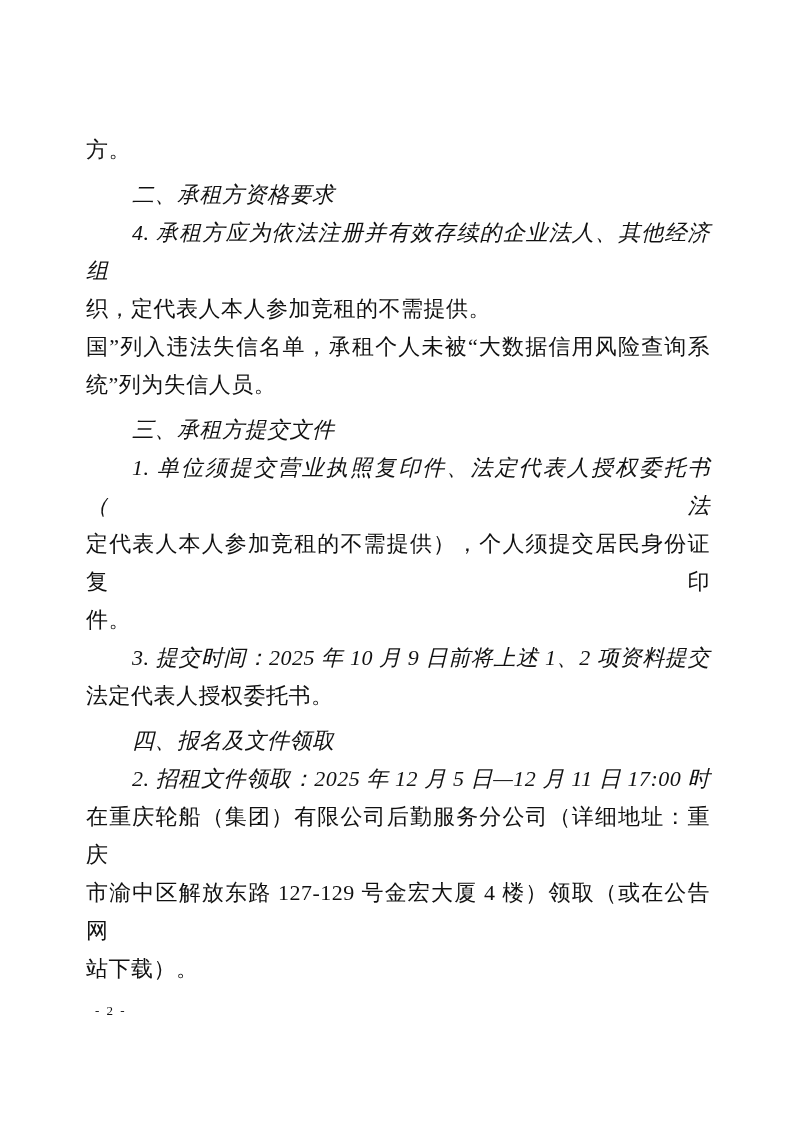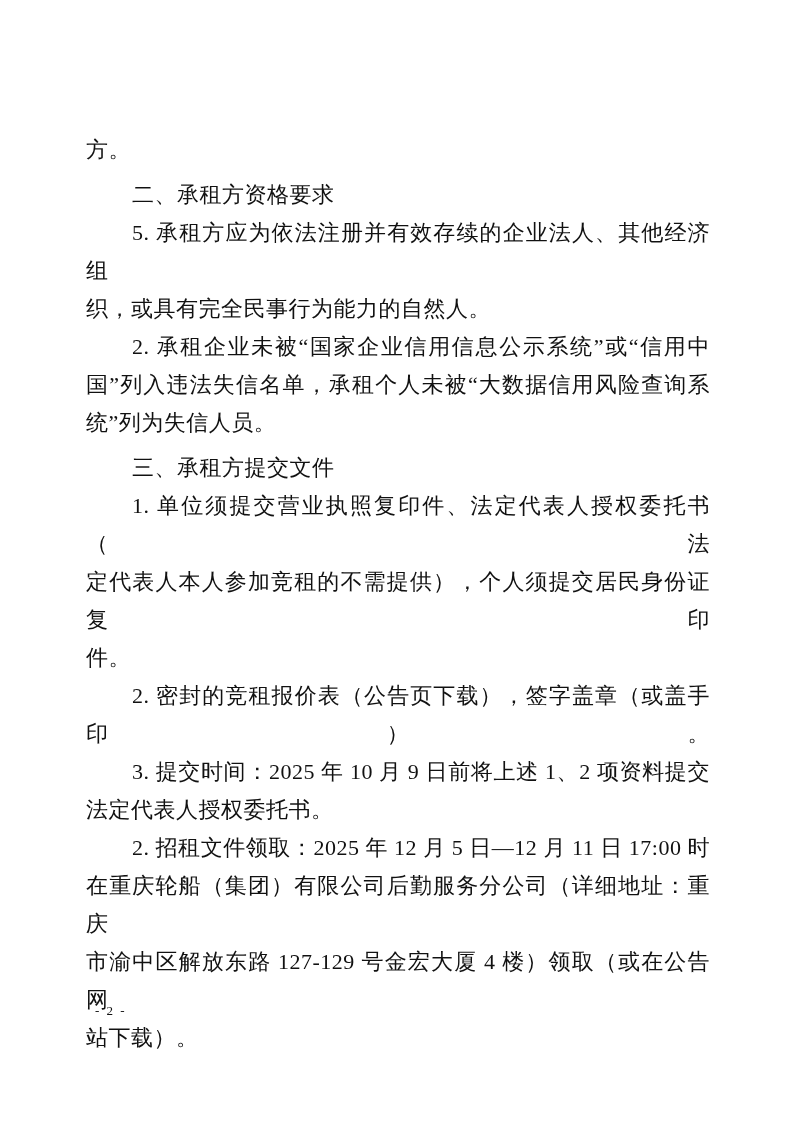--- a/index.html
+++ b/index.html
@@ -30,20 +30,21 @@
     letter-spacing: 0.5px;
   }
   
   .j {
     text-align: justify;
     text-align-last: justify;
   }
   
   .ind {
     text-indent: 46px;
+    font-style: italic;
   }
   
   .head {
     margin-top: 7px;
   }
   .footer {
     position: absolute;
     left: 95px;
     top: 1003px;
     font-size: 13px;
@@ -51,32 +52,31 @@
     color: #111111;
   }
 </style>
 </head>
 <body>
 
 <div class="page">
   <div class="content">
     <div class="line">方。</div>
     <div class="line ind head">二、承租方资格要求</div>
-    <div class="line ind j">5. 承租方应为依法注册并有效存续的企业法人、其他经济组</div>
-    <div class="line">织，或具有完全民事行为能力的自然人。</div>
-    <div class="line ind j">2. 承租企业未被“国家企业信用信息公示系统”或“信用中</div>
+    <div class="line ind j">4. 承租方应为依法注册并有效存续的企业法人、其他经济组</div>
+    <div class="line">织，定代表人本人参加竞租的不需提供。</div>
     <div class="line j">国”列入违法失信名单，承租个人未被“大数据信用风险查询系</div>
     <div class="line">统”列为失信人员。</div>
     <div class="line ind head">三、承租方提交文件</div>
     <div class="line ind j">1. 单位须提交营业执照复印件、法定代表人授权委托书（法</div>
     <div class="line j">定代表人本人参加竞租的不需提供），个人须提交居民身份证复印</div>
     <div class="line">件。</div>
-    <div class="line ind j">2. 密封的竞租报价表（公告页下载），签字盖章（或盖手印）。</div>
     <div class="line ind j">3. 提交时间：2025 年 10 月 9 日前将上述 1、2 项资料提交</div>
     <div class="line">法定代表人授权委托书。</div>
+    <div class="line ind head">四、报名及文件领取</div>
     <div class="line ind j">2. 招租文件领取：2025 年 12 月 5 日—12 月 11 日 17:00 时</div>
     <div class="line j">在重庆轮船（集团）有限公司后勤服务分公司（详细地址：重庆</div>
     <div class="line j">市渝中区解放东路 127-129 号金宏大厦 4 楼）领取（或在公告网</div>
     <div class="line">站下载）。</div>
 
   </div>
   <div class="footer">- 2 -</div>
 </div>
 
 </body></html>

